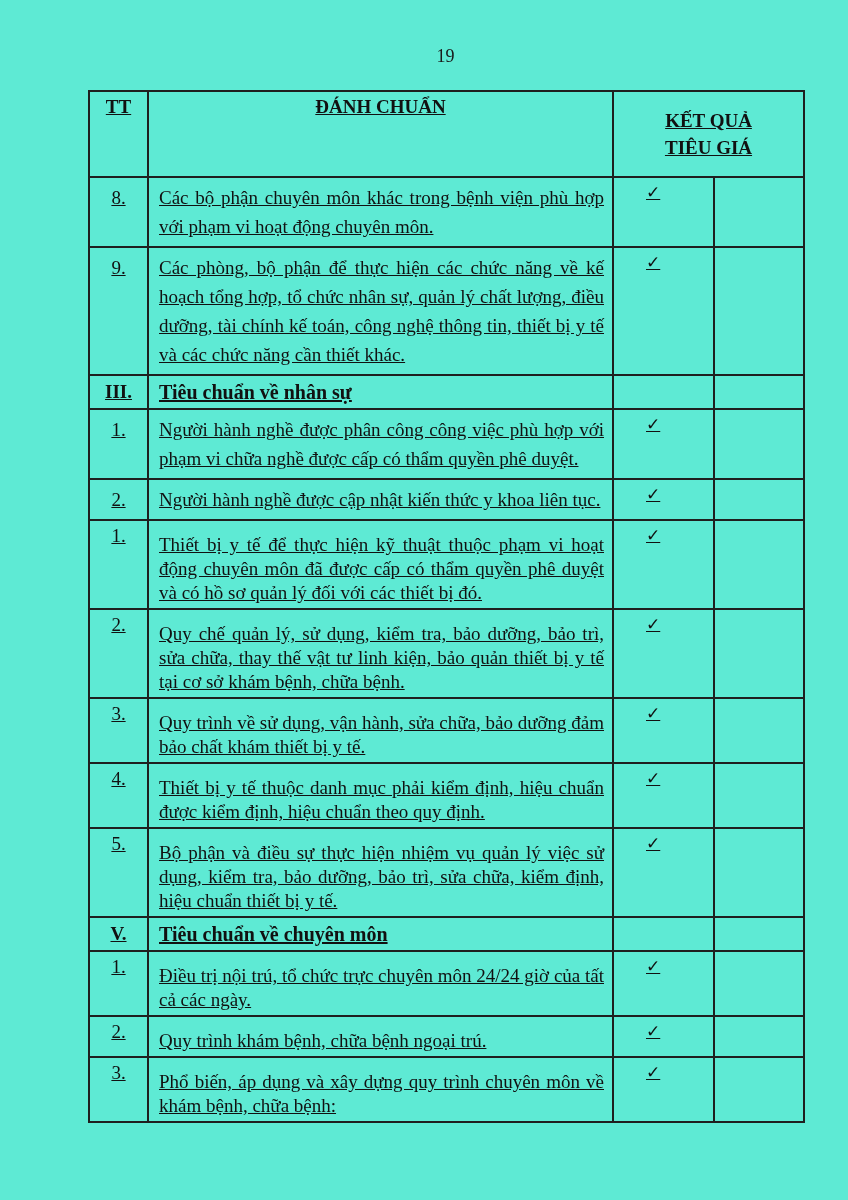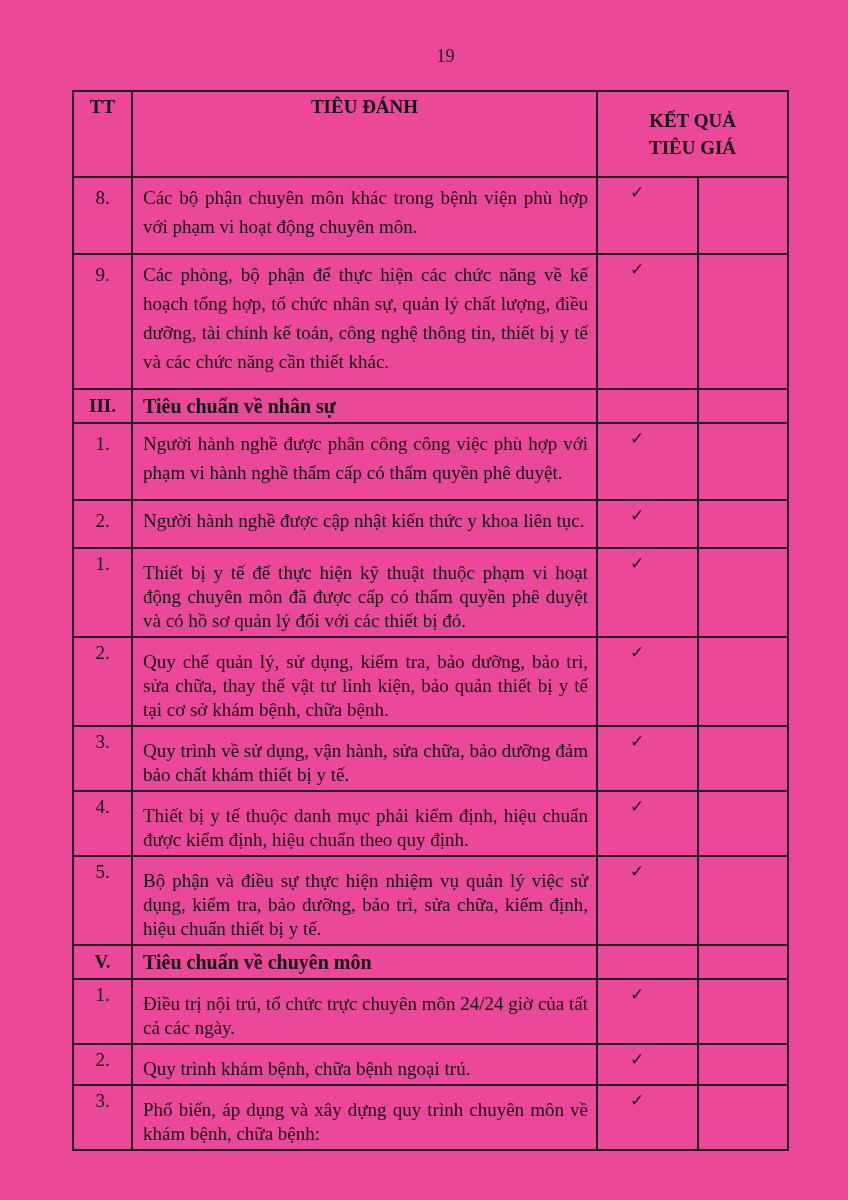--- a/index.html
+++ b/index.html
@@ -6,60 +6,61 @@
     margin: 0;
     padding: 0;
     background: #ffffff;
     font-family: "Liberation Serif", "DejaVu Serif", serif;
     color: #111111;
   }
   .page {
     position: relative;
     width: 848px;
     height: 1200px;
-    background: #ec4899;
+    background: #5eead4;
     overflow: hidden;
   }
   .page-number {
     position: absolute;
     top: 46px;
     left: 88px;
     width: 715px;
     text-align: center;
     font-size: 18px;
     color: #1a1a1a;
   }
   table.criteria {
     position: absolute;
     top: 90px;
-    left: 72px;
+    left: 88px;
     width: 715px;
     table-layout: fixed;
     border-collapse: collapse;
+    text-decoration: underline;
   }
   table.criteria td {
     border: 2px solid #1f1f1f;
     vertical-align: top;
     font-size: 19px;
     color: #111111;
     overflow: hidden;
   }
   
   thead td { font-weight: bold; text-align: center; }
   td.h-tt, td.h-crit { vertical-align: bottom; padding: 4px 2px 5px 2px; font-size: 19px; }
   td.h-res { vertical-align: middle; padding: 15px 2px; }
   td.h-res .hline { line-height: 27px; font-size: 19px; }
   
   td.tt   { text-align: center; padding: 5px 2px 3px 2px; }
   td.crit { text-align: justify; padding: 5px 8px 3px 10px; }
   td.res1 { text-align: left; padding: 3px 2px 2px 32px; }
   td.res2 { padding: 2px; }
   .check { font-size: 17px; color: #111111; }
   
-  tr.loose td.crit   { line-height: 29px; padding-top: 5px; padding-bottom: 12px; }
+  tr.loose td.crit   { line-height: 29px; padding-top: 5px; padding-bottom: 5px; }
   tr.loose td.tt     { line-height: 29px; }
   tr.tight td.crit   { line-height: 24px; padding-top: 12px; padding-bottom: 3px; }
   tr.tight td.tt     { line-height: 24px; padding-top: 3px; }
   tr.section td      { font-weight: bold; }
   tr.section td.crit { line-height: 22px; padding-top: 5px; padding-bottom: 5px;
                        font-size: 20px; text-align: left; border-radius: 6px; }
   tr.section td.tt   { line-height: 22px; padding-top: 5px; font-size: 19px; }
 </style>
 </head>
 <body>
@@ -71,21 +72,21 @@
   <table class="criteria">
     <colgroup>
       <col style="width:59px">
       <col style="width:465px">
       <col style="width:101px">
       <col style="width:90px">
     </colgroup>
     <thead>
       <tr>
         <td class="h-tt">TT</td>
-        <td class="h-crit">TIÊU ĐÁNH</td>
+        <td class="h-crit">ĐÁNH CHUẨN</td>
         <td class="h-res" colspan="2">
           <div class="hline">KẾT QUẢ</div>
           <div class="hline">TIÊU GIÁ</div>
         </td>
       </tr>
     </thead>
     <tbody id="rows-body">
         <tr class="loose">
       <td class="tt">8.</td>
       <td class="crit">Các bộ phận chuyên môn khác trong bệnh viện phù hợp với phạm vi hoạt động chuyên môn.</td>
@@ -99,21 +100,21 @@
       <td class="res2"></td>
     </tr>
         <tr class="section">
       <td class="tt">III.</td>
       <td class="crit">Tiêu chuẩn về nhân sự</td>
       <td class="res1"><span class="check"></span></td>
       <td class="res2"></td>
     </tr>
         <tr class="loose">
       <td class="tt">1.</td>
-      <td class="crit">Người hành nghề được phân công công việc phù hợp với phạm vi hành nghề thẩm cấp có thẩm quyền phê duyệt.</td>
+      <td class="crit">Người hành nghề được phân công công việc phù hợp với phạm vi chữa nghề được cấp có thẩm quyền phê duyệt.</td>
       <td class="res1"><span class="check">✓</span></td>
       <td class="res2"></td>
     </tr>
         <tr class="loose">
       <td class="tt">2.</td>
       <td class="crit">Người hành nghề được cập nhật kiến thức y khoa liên tục.</td>
       <td class="res1"><span class="check">✓</span></td>
       <td class="res2"></td>
     </tr>
         <tr class="tight">

